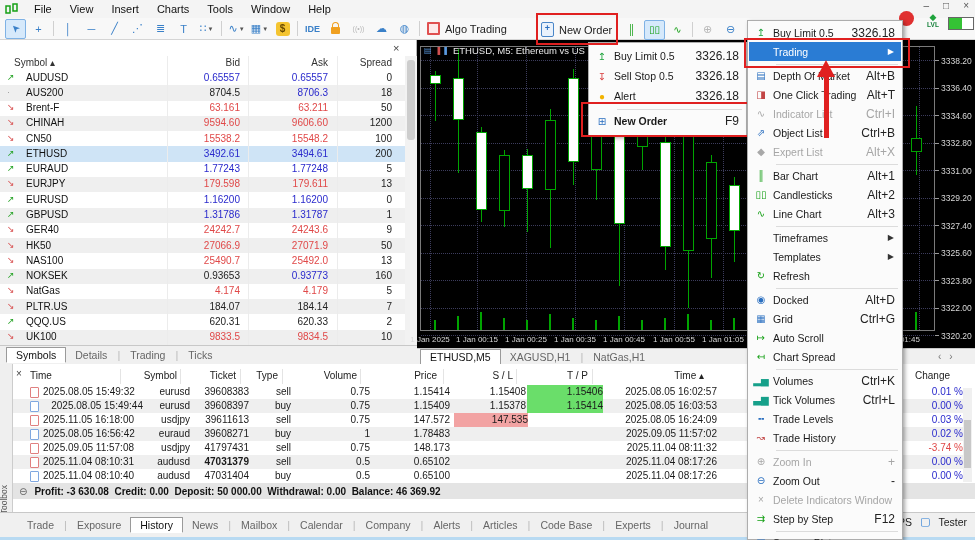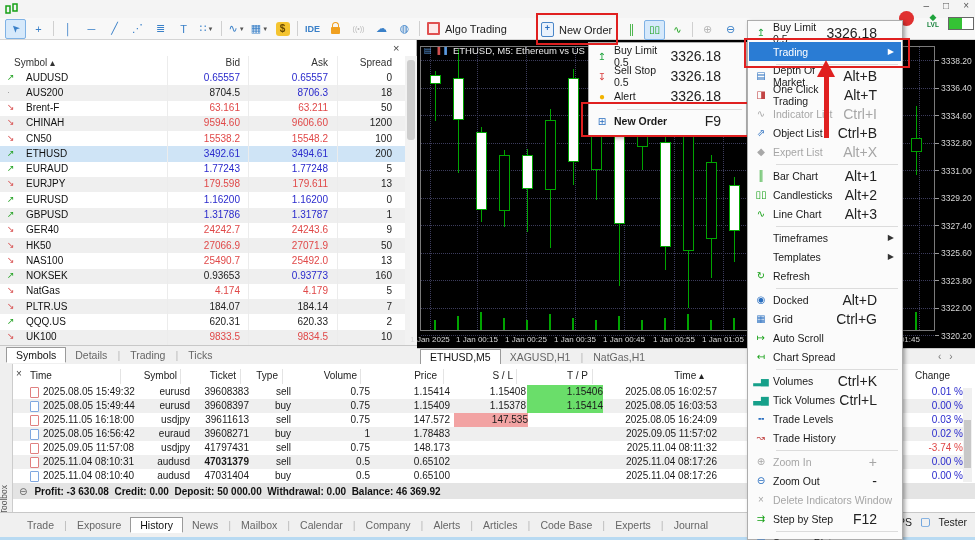--- a/index.html
+++ b/index.html
@@ -65,21 +65,21 @@
   .pricelabel{position:absolute;left:941px;color:#d8d8d8;font-size:8.5px;}
   .timelabel{position:absolute;top:335px;color:#d8d8d8;font-size:8px;transform:translateX(-50%);}
   #charttitle{left:424px;top:45px;color:#e8e8e8;font-size:9.5px;display:flex;align-items:center;gap:4px;z-index:3;}
   #charttabs{left:417px;top:348px;width:558px;height:17px;background:#f0f0f0;border-top:1px solid #c8c8c8;display:flex;align-items:center;padding-left:3px;box-sizing:border-box;}
   #chartnav{left:938px;top:351px;color:#777;font-size:10px;letter-spacing:8px;}
   
   .menupanel{position:absolute;background:#fbfbfb;border:1px solid #adadad;box-shadow:2px 2px 4px rgba(0,0,0,0.35);box-sizing:border-box;}
   .mitem{position:absolute;left:1px;right:1px;display:flex;align-items:center;font-size:10.5px;color:#1a1a1a;}
   .mitem .mi-icon{width:24px;text-align:center;font-size:10px;flex:0 0 24px;}
   .mitem .mi-label{flex:1;}
-  .mitem .mi-right{padding-right:24px;color:#222;font-size:14px;}
+  .mitem .mi-right{padding-right:6px;color:#222;font-size:12px;}
   .mitem .mi-sub{padding-right:7px;font-size:8px;color:#333;}
   .mitem.disabled .mi-label,.mitem.disabled .mi-right{color:#a6a6a6;}
   .mitem.hl{background:#2a7cd4;color:#fff;}
   .mitem.hl .mi-label,.mitem.hl .mi-right,.mitem.hl .mi-sub{color:#fff;}
   .msep{position:absolute;left:28px;right:4px;height:0;border-top:1px solid #dcdcdc;}
   .bold{font-weight:bold;}
   
   #toolbox{left:13px;top:364px;width:962px;height:153px;background:#fff;}
   #tbside{left:0;top:364px;width:13px;height:173px;background:#efefef;border-right:1px solid #ccc;box-sizing:border-box;}
   #tbsidelabel{left:-1px;top:485px;width:13px;color:#555;font-size:8.5px;writing-mode:vertical-rl;transform:rotate(180deg);}
@@ -107,20 +107,29 @@
 </head>
 <body>
 
 <div id="screen">
 
   <div class="abs" id="titlebar">
     <svg id="applogo" viewBox="0 0 14 12">
       <rect x="1" y="3" width="4" height="7" fill="none" stroke="#15a015" stroke-width="1.5"></rect>
       <rect x="8" y="1" width="4" height="7" fill="none" stroke="#15a015" stroke-width="1.5"></rect>
     </svg>
+    <div id="menubar" style="display:flex;">
+        <span class="menuitem">File</span>
+        <span class="menuitem">View</span>
+        <span class="menuitem">Insert</span>
+        <span class="menuitem">Charts</span>
+        <span class="menuitem">Tools</span>
+        <span class="menuitem">Window</span>
+        <span class="menuitem">Help</span>
+      </div>
     <div id="wincontrols">
         <span>–</span>
         <span>□</span>
         <span>×</span>
       </div>
   </div>
 
   <div class="abs" id="toolbar">
     <div id="toolsleft" style="display:flex;align-items:center;">
         <span class="tool selected">
@@ -522,21 +531,21 @@
         <span class="tbcell" style="left: 240px; width: 38px; text-align: right;">sell</span>
         <span class="tbcell" style="left: 282px; width: 75px; text-align: right;">0.75</span>
         <span class="tbcell" style="left: 360px; width: 77px; text-align: right;">1.15414</span>
         <span class="tbcell" style="left: 443px; width: 70px; text-align: right;">1.15408</span>
         <span class="hlcell" style="left: 514px; width: 76px; background: rgb(106, 222, 106); text-align: right;">1.15406</span>
         <span class="tbcell" style="left: 592px; width: 112px; text-align: right;">2025.08.05 16:02:57</span>
         <span class="tbcell" style="left: 850px; width: 100px; text-align: right; color: rgb(41, 41, 204);">0.01 %</span>
       </div>
       <div class="tbrow" style="left: 13px; top: 399px; width: 950px; background: rgb(239, 239, 239);">
         <span class="typedoc" style="border: 1px solid rgb(128, 168, 224);"></span>
-        <span class="tbcell" style="left: 30px; width: 100px; text-align: left;">2025.08.05 15:49:44</span>
+        <span class="tbcell" style="left: 30px; width: 100px; text-align: right;">2025.08.05 15:49:44</span>
         <span class="tbcell" style="left: 120px; width: 57px; text-align: right;">eurusd</span>
         <span class="tbcell" style="left: 180px; width: 56px; text-align: right;">39608397</span>
         <span class="tbcell" style="left: 240px; width: 38px; text-align: right;">buy</span>
         <span class="tbcell" style="left: 282px; width: 75px; text-align: right;">0.75</span>
         <span class="tbcell" style="left: 360px; width: 77px; text-align: right;">1.15409</span>
         <span class="tbcell" style="left: 443px; width: 70px; text-align: right;">1.15378</span>
         <span class="hlcell" style="left: 514px; width: 76px; background: rgb(106, 222, 106); text-align: right;">1.15414</span>
         <span class="tbcell" style="left: 592px; width: 112px; text-align: right;">2025.08.05 16:03:53</span>
         <span class="tbcell" style="left: 850px; width: 100px; text-align: right; color: rgb(41, 41, 204);">0.00 %</span>
       </div>

